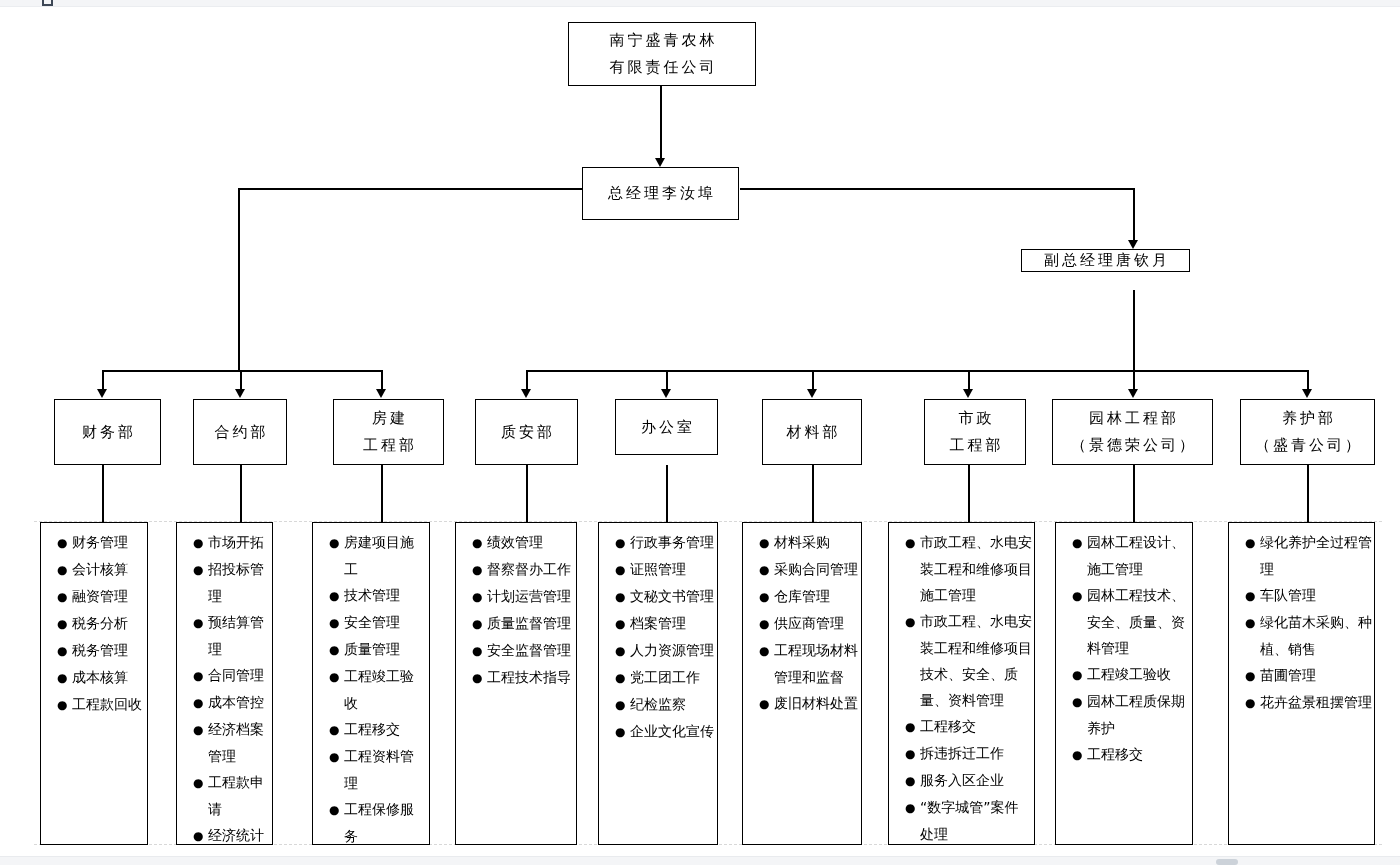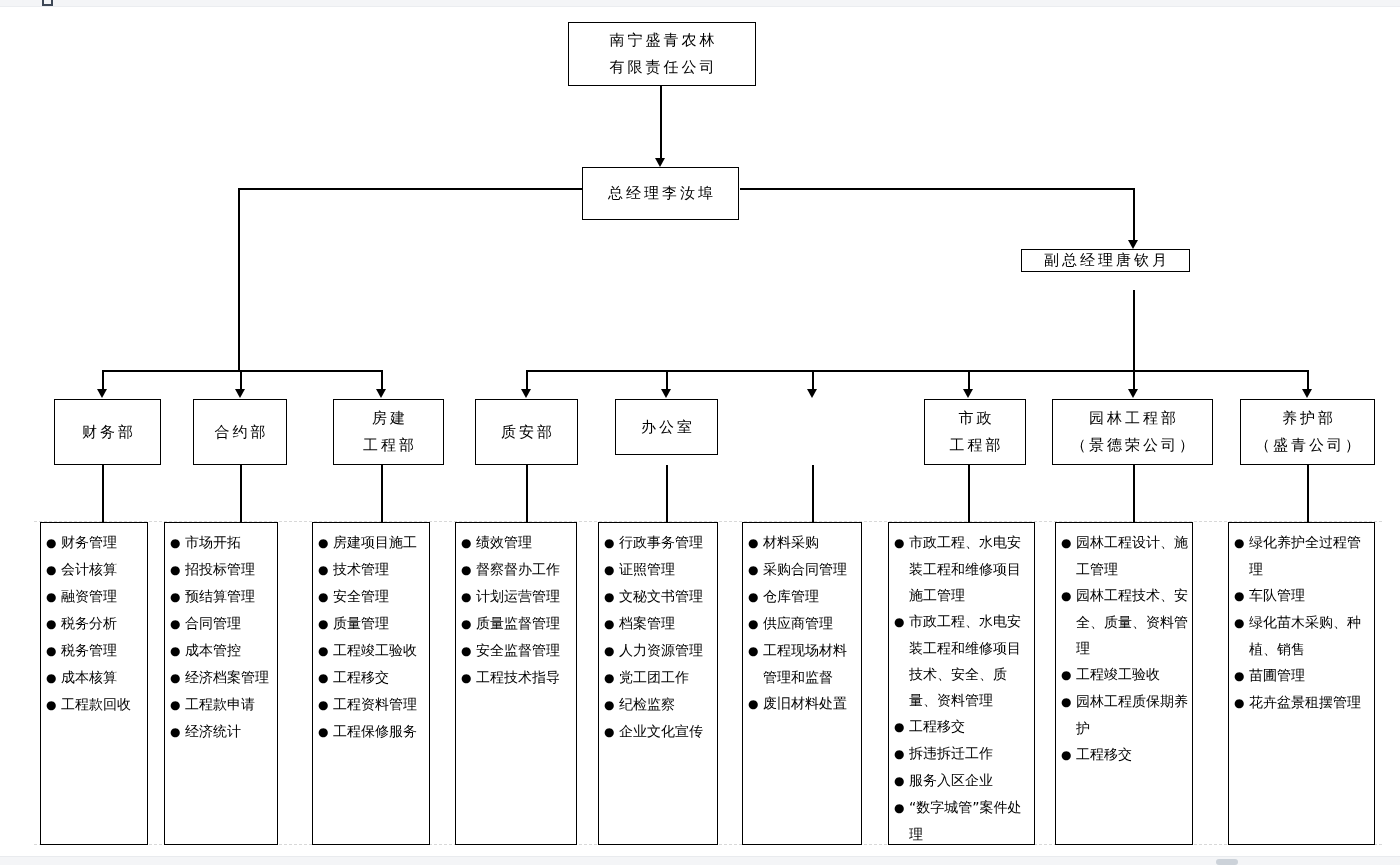--- a/index.html
+++ b/index.html
@@ -13,21 +13,21 @@
   .chrome-icon{position:absolute;left:42px;top:0;width:11px;height:6px;border:2px solid #3e4856;border-top:none;z-index:6;}
   .scroll-thumb{position:absolute;left:1216px;top:859px;width:22px;height:6px;background:#ccd2d9;border-radius:3px;z-index:6;}
 
   
   .box{position:absolute;background:#fff;border:1.5px solid #000;z-index:2;
        display:flex;flex-direction:column;justify-content:center;align-items:center;text-align:center;}
   .label,.company-line,.name-line{font-size:15px;letter-spacing:3px;text-indent:3px;line-height:27px;white-space:nowrap;}
 
   
   .duties{position:absolute;top:522px;height:323px;background:#fff;border:1.5px solid #000;z-index:2;
-          padding:6px 2px 0 5px;font-size:14px;line-height:26px;text-align:left;}
+          padding:6px 2px 0 16px;font-size:14px;line-height:26px;text-align:left;}
   .duty{padding-left:15px;}
   .bullet{display:inline-block;width:15px;margin-left:-15px;font-size:12px;}
 
   
   .hl{position:absolute;height:1.5px;background:#000;z-index:1;}
   .vl{position:absolute;width:1.5px;background:#000;z-index:1;}
   .ah{position:absolute;width:0;height:0;border-left:5px solid transparent;border-right:5px solid transparent;
       border-top:9px solid #000;z-index:1;}
   .dashline{position:absolute;left:34px;width:1348px;border-top:1px dashed #d8d8d8;z-index:0;}
 </style>
@@ -98,20 +98,23 @@
   <div class="box" style="left:333px;top:399px;width:111px;height:66px">
       <div class="name-line">房建</div>
       <div class="name-line">工程部</div>
     </div>
   <div class="box" style="left:475px;top:399px;width:103px;height:66px">
       <div class="name-line">质安部</div>
     </div>
   <div class="box" style="left:615px;top:399px;width:103px;height:56px">
       <div class="name-line">办公室</div>
     </div>
+  <div class="box" style="left:762px;top:399px;width:100px;height:66px">
+      <div class="name-line">材料部</div>
+    </div>
   <div class="box" style="left:924px;top:399px;width:102px;height:66px">
       <div class="name-line">市政</div>
       <div class="name-line">工程部</div>
     </div>
   <div class="box" style="left:1052px;top:399px;width:161px;height:66px">
       <div class="name-line">园林工程部</div>
       <div class="name-line">（景德荣公司）</div>
     </div>
   <div class="box" style="left:1240px;top:399px;width:135px;height:66px">
       <div class="name-line">养护部</div>
@@ -130,21 +133,21 @@
 
   <div class="duties" style="left:40px;width:108px">
       <div class="duty"><span class="bullet">●</span>财务管理</div>
       <div class="duty"><span class="bullet">●</span>会计核算</div>
       <div class="duty"><span class="bullet">●</span>融资管理</div>
       <div class="duty"><span class="bullet">●</span>税务分析</div>
       <div class="duty"><span class="bullet">●</span>税务管理</div>
       <div class="duty"><span class="bullet">●</span>成本核算</div>
       <div class="duty"><span class="bullet">●</span>工程款回收</div>
     </div>
-  <div class="duties" style="left:164px;width:114px">
+  <div class="duties" style="left:176px;width:97px">
       <div class="duty"><span class="bullet">●</span>市场开拓</div>
       <div class="duty"><span class="bullet">●</span>招投标管理</div>
       <div class="duty"><span class="bullet">●</span>预结算管理</div>
       <div class="duty"><span class="bullet">●</span>合同管理</div>
       <div class="duty"><span class="bullet">●</span>成本管控</div>
       <div class="duty"><span class="bullet">●</span>经济档案管理</div>
       <div class="duty"><span class="bullet">●</span>工程款申请</div>
       <div class="duty"><span class="bullet">●</span>经济统计</div>
     </div>
   <div class="duties" style="left:312px;width:118px">

